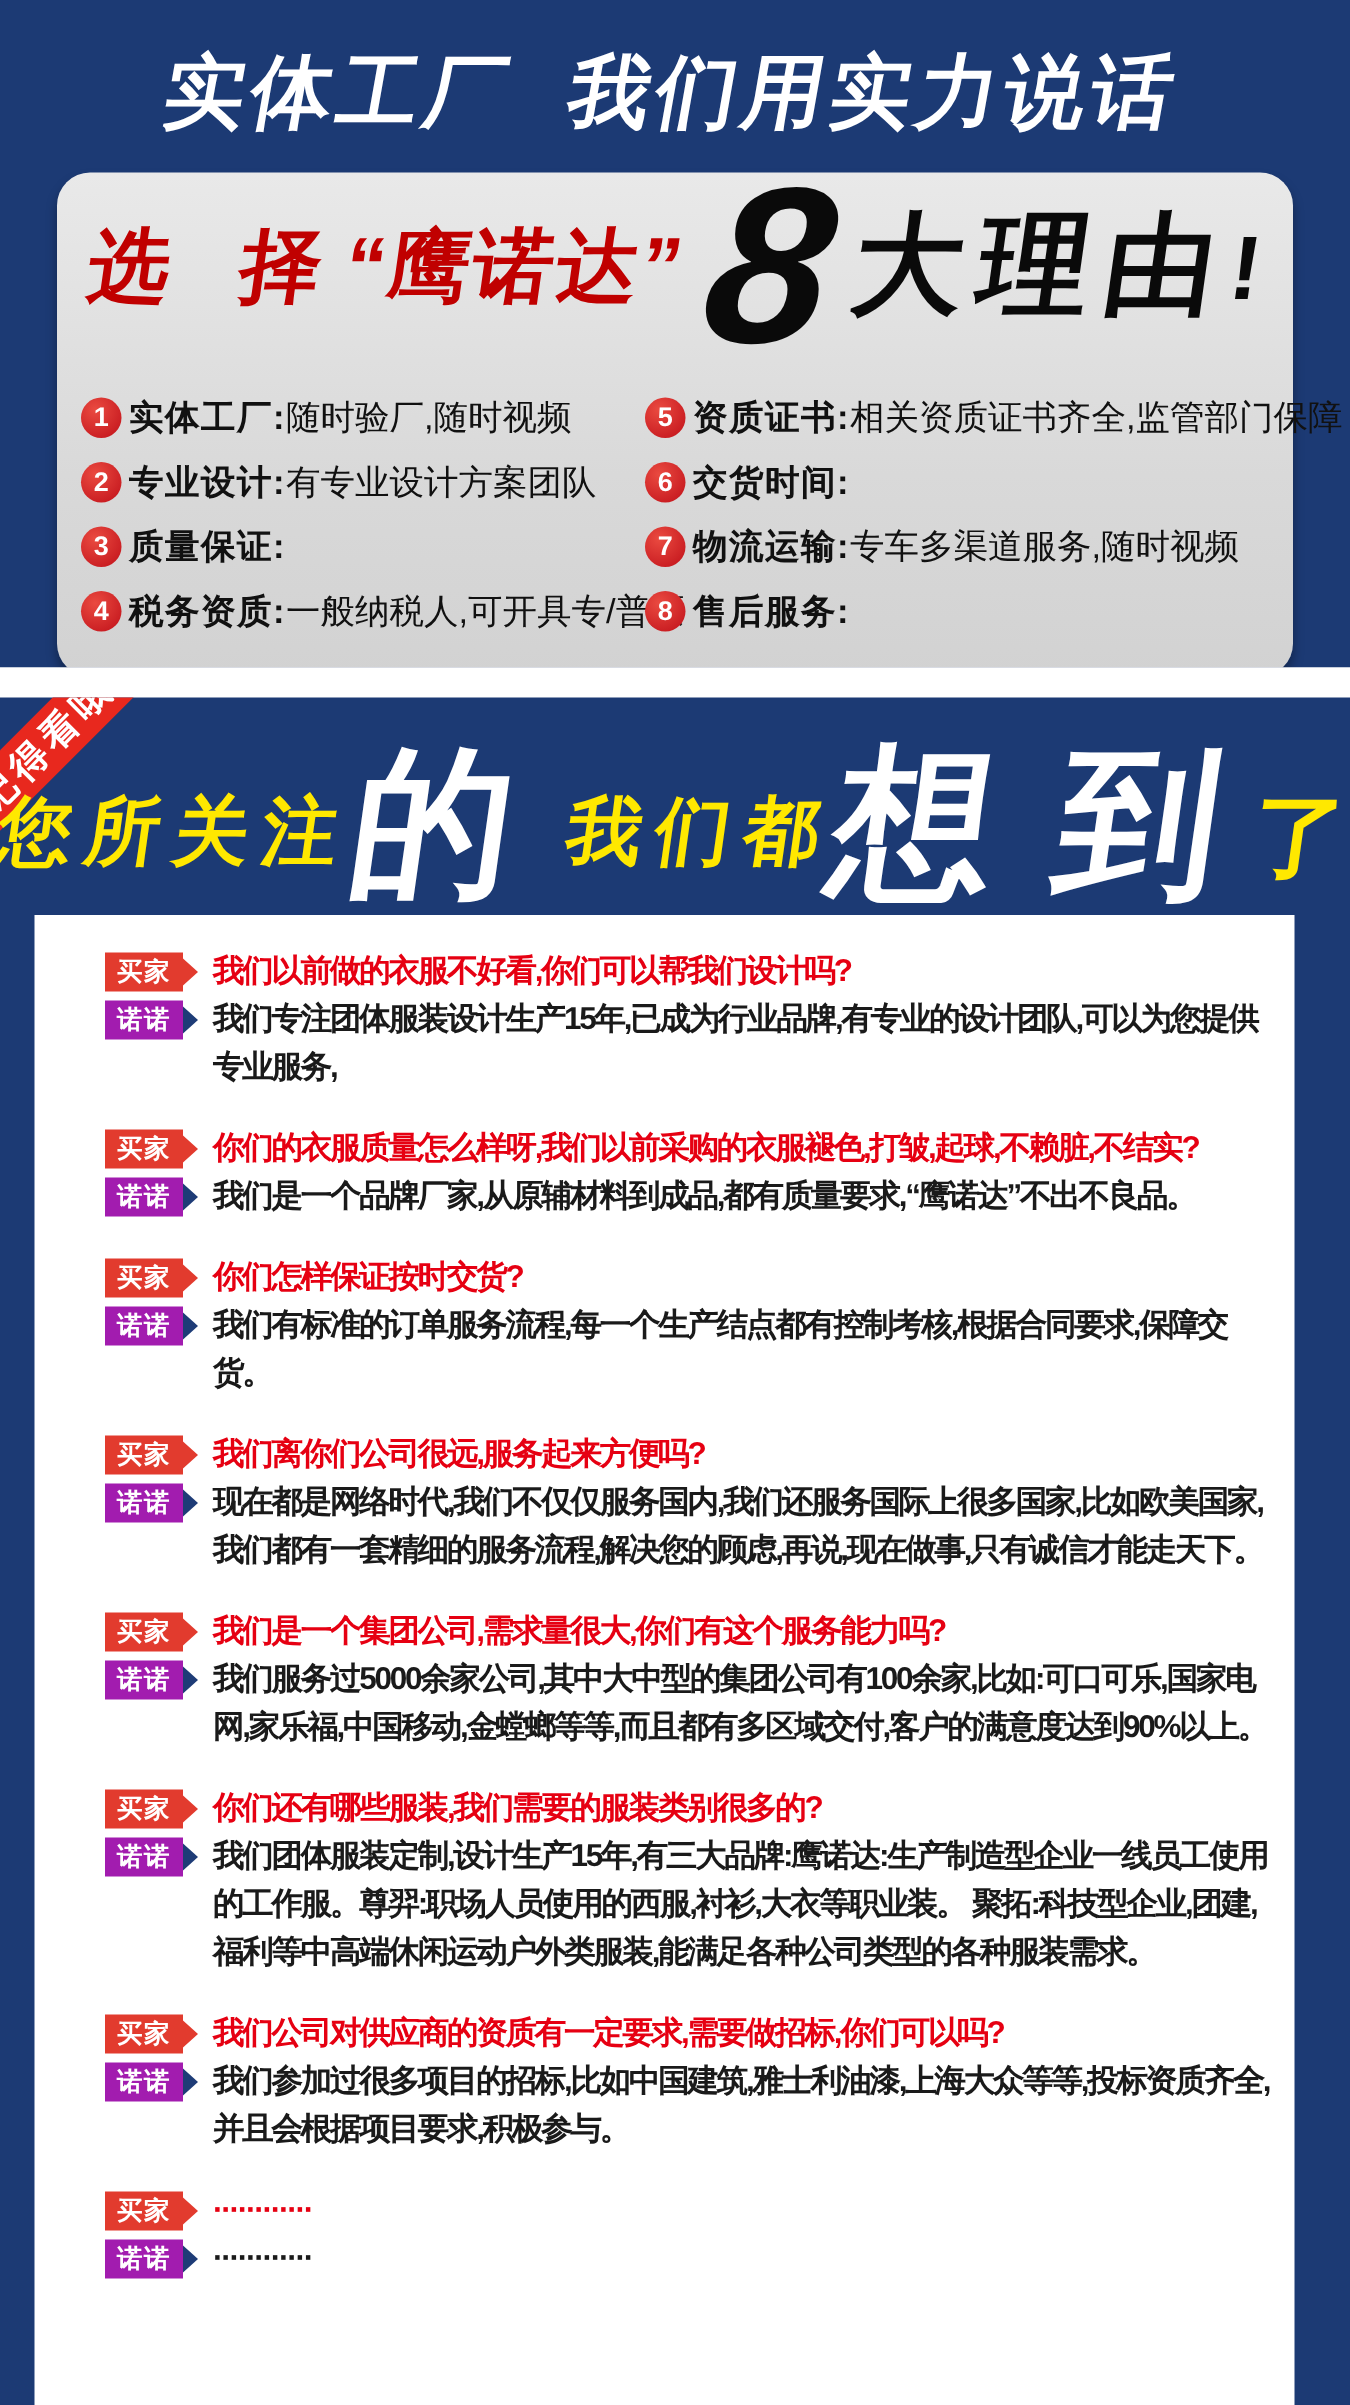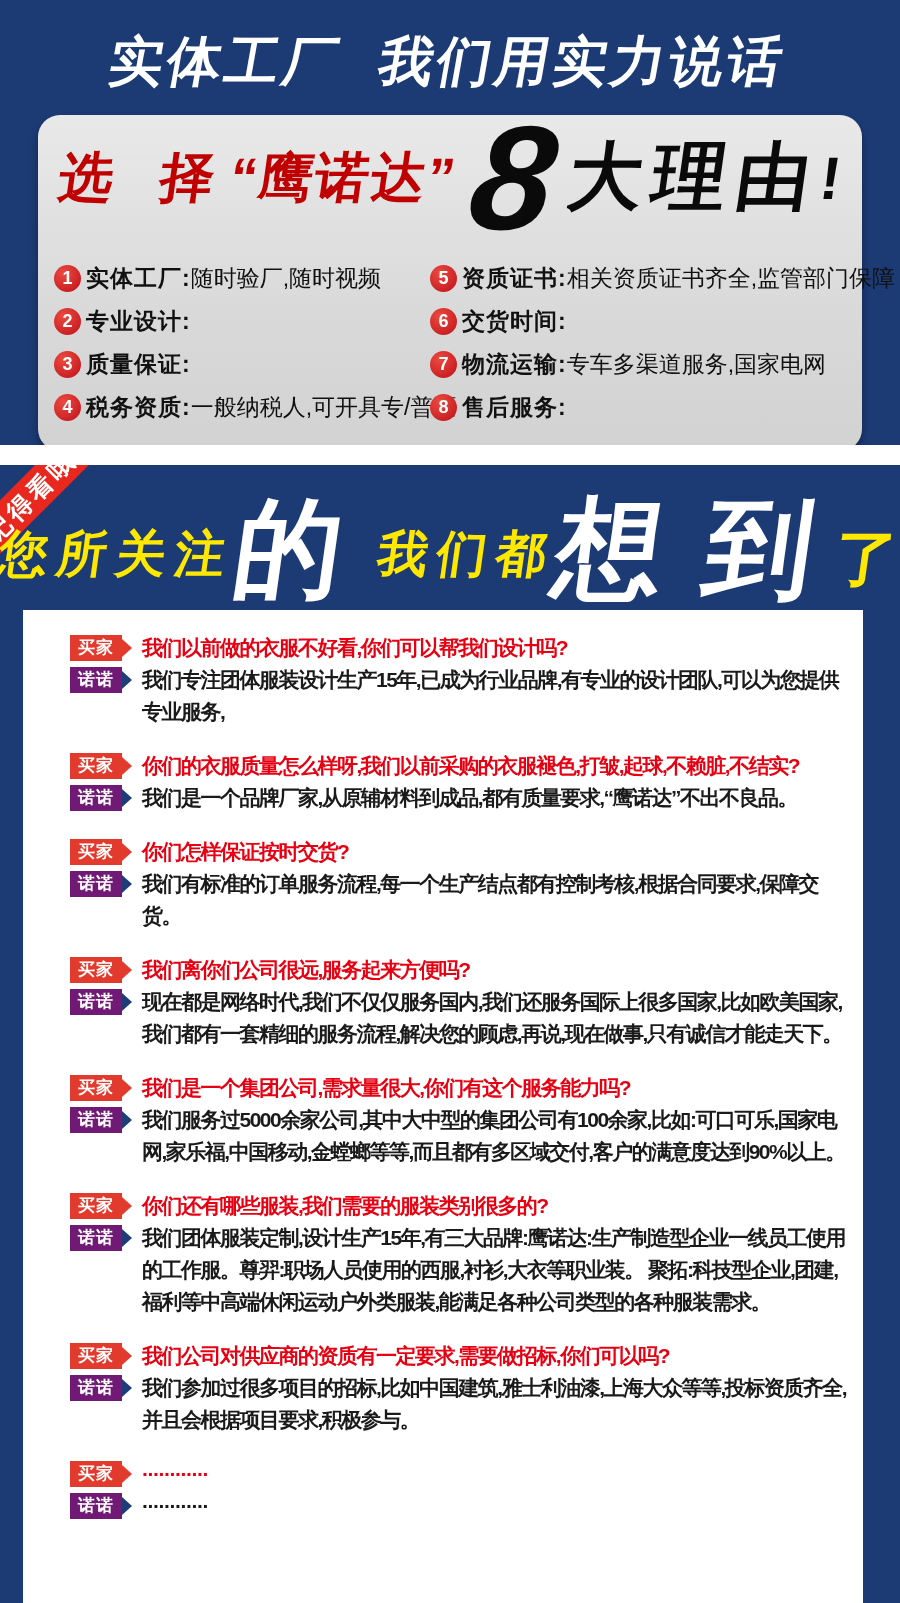--- a/index.html
+++ b/index.html
@@ -70,21 +70,21 @@
   .badge{
     flex:none;width:52px;height:26px;margin:3px 20px 0 0;position:relative;
     color:#fff;font-size:17px;font-weight:bold;text-align:center;line-height:26px;letter-spacing:1px;
   }
   .badge::after{
     content:"";position:absolute;left:52px;top:4px;width:0;height:0;
     border-top:9px solid transparent;border-bottom:9px solid transparent;border-left:10px solid;
   }
   .buyer{background:#e23b2e;}
   .buyer::after{border-left-color:#e23b2e;}
-  .seller{background:#701a75;}
+  .seller{background:#a21caf;}
   .seller::after{border-left-color:#1e3c77;}
   .qtext,.atext{margin:0;font-size:21px;line-height:32px;font-weight:bold;flex:1;letter-spacing:-1.5px;}
   .qtext{color:#e60012;}
   .atext{color:#1a1a1a;}
   .footer{
     height:98px;background:#0f172a;display:flex;align-items:center;justify-content:center;
     color:#ffffff;font-size:50px;font-weight:bold;letter-spacing:3px;
   }
 </style>
 </head>
@@ -105,20 +105,21 @@
     <div class="reasons">
       <div class="rcol-left">
         <div class="reason">
           <span class="rnum">1</span>
           <span class="rlabel">实体工厂:</span>
           <span class="rdesc">随时验厂,随时视频</span>
         </div>
         <div class="reason">
           <span class="rnum">2</span>
           <span class="rlabel">专业设计:</span>
+          <span class="rdesc">有专业设计方案团队</span>
         </div>
         <div class="reason">
           <span class="rnum">3</span>
           <span class="rlabel">质量保证:</span>
         </div>
         <div class="reason">
           <span class="rnum">4</span>
           <span class="rlabel">税务资质:</span>
           <span class="rdesc">一般纳税人,可开具专/普票</span>
         </div>
@@ -129,21 +130,21 @@
           <span class="rlabel">资质证书:</span>
           <span class="rdesc">相关资质证书齐全,监管部门保障</span>
         </div>
         <div class="reason">
           <span class="rnum">6</span>
           <span class="rlabel">交货时间:</span>
         </div>
         <div class="reason">
           <span class="rnum">7</span>
           <span class="rlabel">物流运输:</span>
-          <span class="rdesc">专车多渠道服务,国家电网</span>
+          <span class="rdesc">专车多渠道服务,随时视频</span>
         </div>
         <div class="reason">
           <span class="rnum">8</span>
           <span class="rlabel">售后服务:</span>
         </div>
       </div>
     </div>
   </div>
 </div>
 

